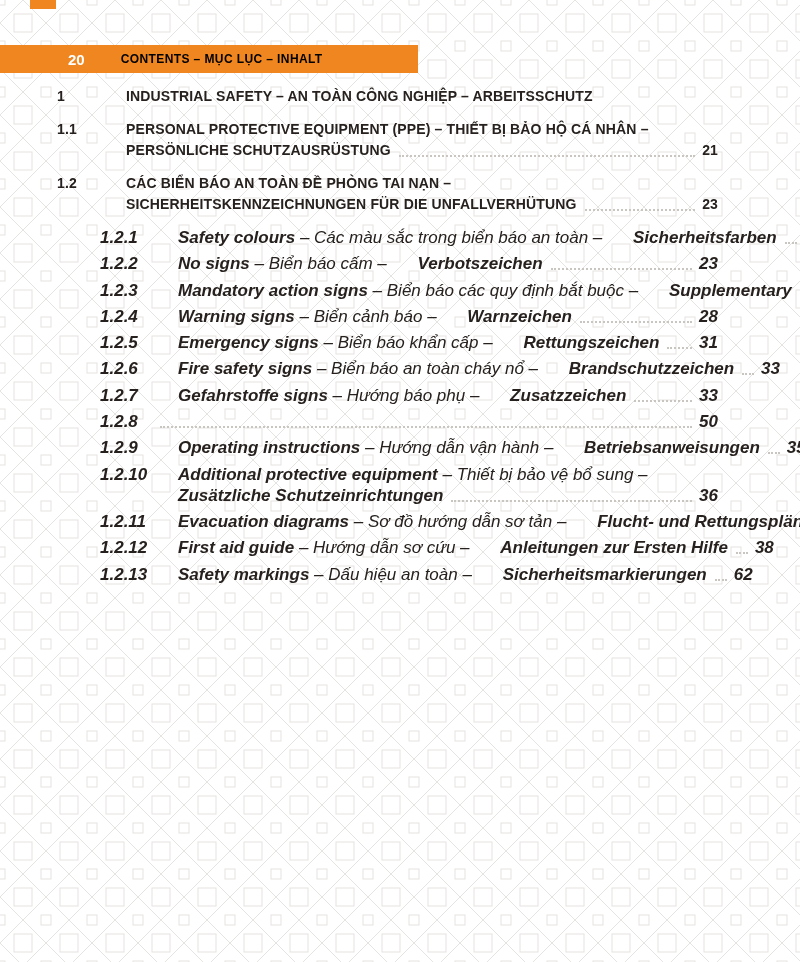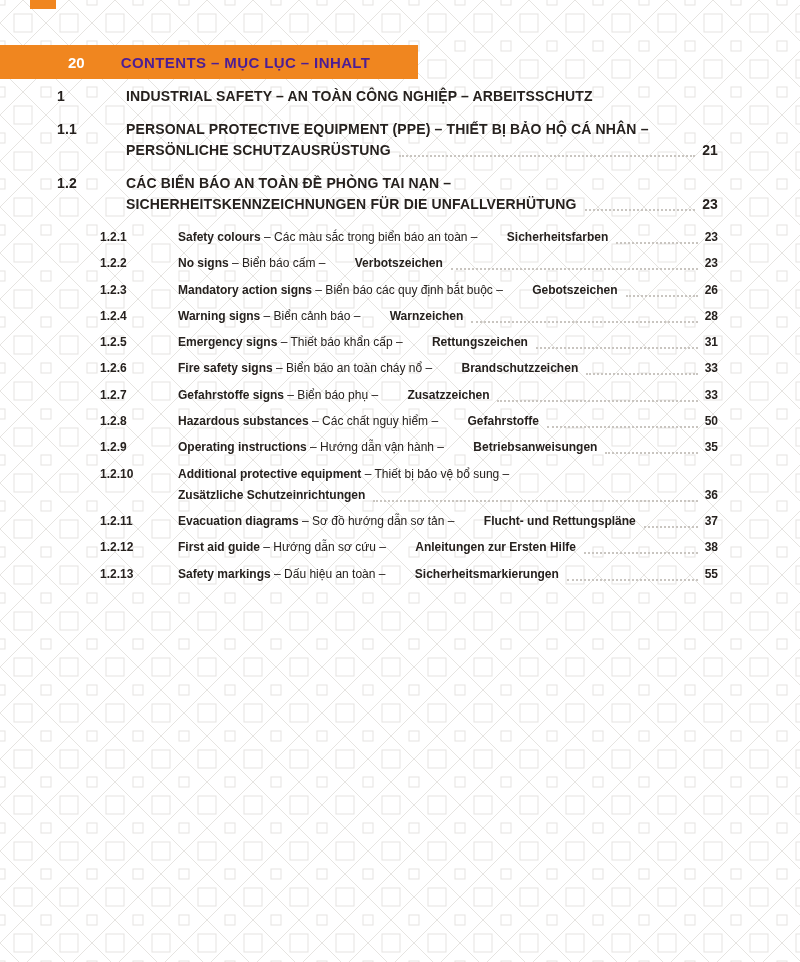--- a/index.html
+++ b/index.html
@@ -21,49 +21,49 @@
   .corner-tab {
     position: absolute;
     left: 30px; top: 0;
     width: 26px; height: 9px;
     background: #F0861F;
     z-index: 2;
   }
   .header-bar {
     position: absolute;
     left: 0; top: 45px;
-    width: 418px; height: 34px;
+    width: 418px; height: 28px;
     background: #F0861F;
     z-index: 2;
     display: flex;
     align-items: center;
   }
   .header-page {
     color: #ffffff;
     font-weight: 700;
     font-size: 15px;
     margin-left: 68px;
   }
   .header-title {
-    color: #4c1d95;
+    color: #000000;
     font-weight: 700;
-    font-size: 15px;
+    font-size: 12px;
     letter-spacing: 0.4px;
     margin-left: 36px;
     white-space: nowrap;
   }
   .toc {
     position: absolute;
     left: 57px; top: 86px;
     width: 661px;
     z-index: 1;
   }
   .entry { display: flex; line-height: 21px; }
   .entry.head { font-weight: 700; font-size: 14px; margin-bottom: 12px; letter-spacing: 0.15px; }
-  .entry.sub  { font-size: 12px; margin-bottom: 5.3px; }
+  .entry.sub  { font-size: 17px; margin-bottom: 5.3px; font-style: italic; }
   .num { flex: 0 0 43px; font-weight: 700; }
   .entry.l3 { padding-left: 43px; }
   .entry.l3 .num { flex: 0 0 52px; }
   .body { flex: 1; min-width: 0; }
   .toc-line { display: flex; align-items: baseline; }
   .line-text { white-space: nowrap; }
   .seg-b { font-weight: 700; padding-left: 26px; }
   .seg-n { font-weight: 400; margin-top: 48px; }
   .leader {
     flex: 1;
@@ -152,71 +152,70 @@
           <span class="line-text"><span class="seg-b">No signs</span><span class="seg-n"> – Biển báo cấm – </span><span class="seg-b">Verbotszeichen</span></span>
           <span class="leader"></span>
           <span class="pageno">23</span>
         </div>
       </div>
     </div>
     <div class="entry sub l3">
       <span class="num">1.2.3</span>
       <div class="body">
         <div class="toc-line">
-          <span class="line-text"><span class="seg-b">Mandatory action signs</span><span class="seg-n"> – Biển báo các quy định bắt buộc – </span><span class="seg-b">Gebotszeichen</span></span>
+          <span class="line-text"><span class="seg-b">Mandatory action signs</span><span class="seg-n"> – Biển báo các quy định bắt buộc – </span><span class="seg-b">Supplementary</span></span>
           <span class="leader"></span>
           <span class="pageno">26</span>
         </div>
       </div>
     </div>
     <div class="entry sub l3">
       <span class="num">1.2.4</span>
       <div class="body">
         <div class="toc-line">
           <span class="line-text"><span class="seg-b">Warning signs</span><span class="seg-n"> – Biển cảnh báo – </span><span class="seg-b">Warnzeichen</span></span>
           <span class="leader"></span>
           <span class="pageno">28</span>
         </div>
       </div>
     </div>
     <div class="entry sub l3">
       <span class="num">1.2.5</span>
       <div class="body">
         <div class="toc-line">
-          <span class="line-text"><span class="seg-b">Emergency signs</span><span class="seg-n"> – Thiết báo khẩn cấp – </span><span class="seg-b">Rettungszeichen</span></span>
+          <span class="line-text"><span class="seg-b">Emergency signs</span><span class="seg-n"> – Biển báo khẩn cấp – </span><span class="seg-b">Rettungszeichen</span></span>
           <span class="leader"></span>
           <span class="pageno">31</span>
         </div>
       </div>
     </div>
     <div class="entry sub l3">
       <span class="num">1.2.6</span>
       <div class="body">
         <div class="toc-line">
           <span class="line-text"><span class="seg-b">Fire safety signs</span><span class="seg-n"> – Biển báo an toàn cháy nổ – </span><span class="seg-b">Brandschutzzeichen</span></span>
           <span class="leader"></span>
           <span class="pageno">33</span>
         </div>
       </div>
     </div>
     <div class="entry sub l3">
       <span class="num">1.2.7</span>
       <div class="body">
         <div class="toc-line">
-          <span class="line-text"><span class="seg-b">Gefahrstoffe signs</span><span class="seg-n"> – Biển báo phụ – </span><span class="seg-b">Zusatzzeichen</span></span>
+          <span class="line-text"><span class="seg-b">Gefahrstoffe signs</span><span class="seg-n"> – Hướng báo phụ – </span><span class="seg-b">Zusatzzeichen</span></span>
           <span class="leader"></span>
           <span class="pageno">33</span>
         </div>
       </div>
     </div>
     <div class="entry sub l3">
       <span class="num">1.2.8</span>
       <div class="body">
         <div class="toc-line">
-          <span class="line-text"><span class="seg-b">Hazardous substances</span><span class="seg-n"> – Các chất nguy hiểm – </span><span class="seg-b">Gefahrstoffe</span></span>
           <span class="leader"></span>
           <span class="pageno">50</span>
         </div>
       </div>
     </div>
     <div class="entry sub l3">
       <span class="num">1.2.9</span>
       <div class="body">
         <div class="toc-line">
           <span class="line-text"><span class="seg-b">Operating instructions</span><span class="seg-n"> – Hướng dẫn vận hành – </span><span class="seg-b">Betriebsanweisungen</span></span>
@@ -257,17 +256,17 @@
           <span class="pageno">38</span>
         </div>
       </div>
     </div>
     <div class="entry sub l3">
       <span class="num">1.2.13</span>
       <div class="body">
         <div class="toc-line">
           <span class="line-text"><span class="seg-b">Safety markings</span><span class="seg-n"> – Dấu hiệu an toàn – </span><span class="seg-b">Sicherheitsmarkierungen</span></span>
           <span class="leader"></span>
-          <span class="pageno">55</span>
+          <span class="pageno">62</span>
         </div>
       </div>
     </div>
   </div>
 
 </body></html>

